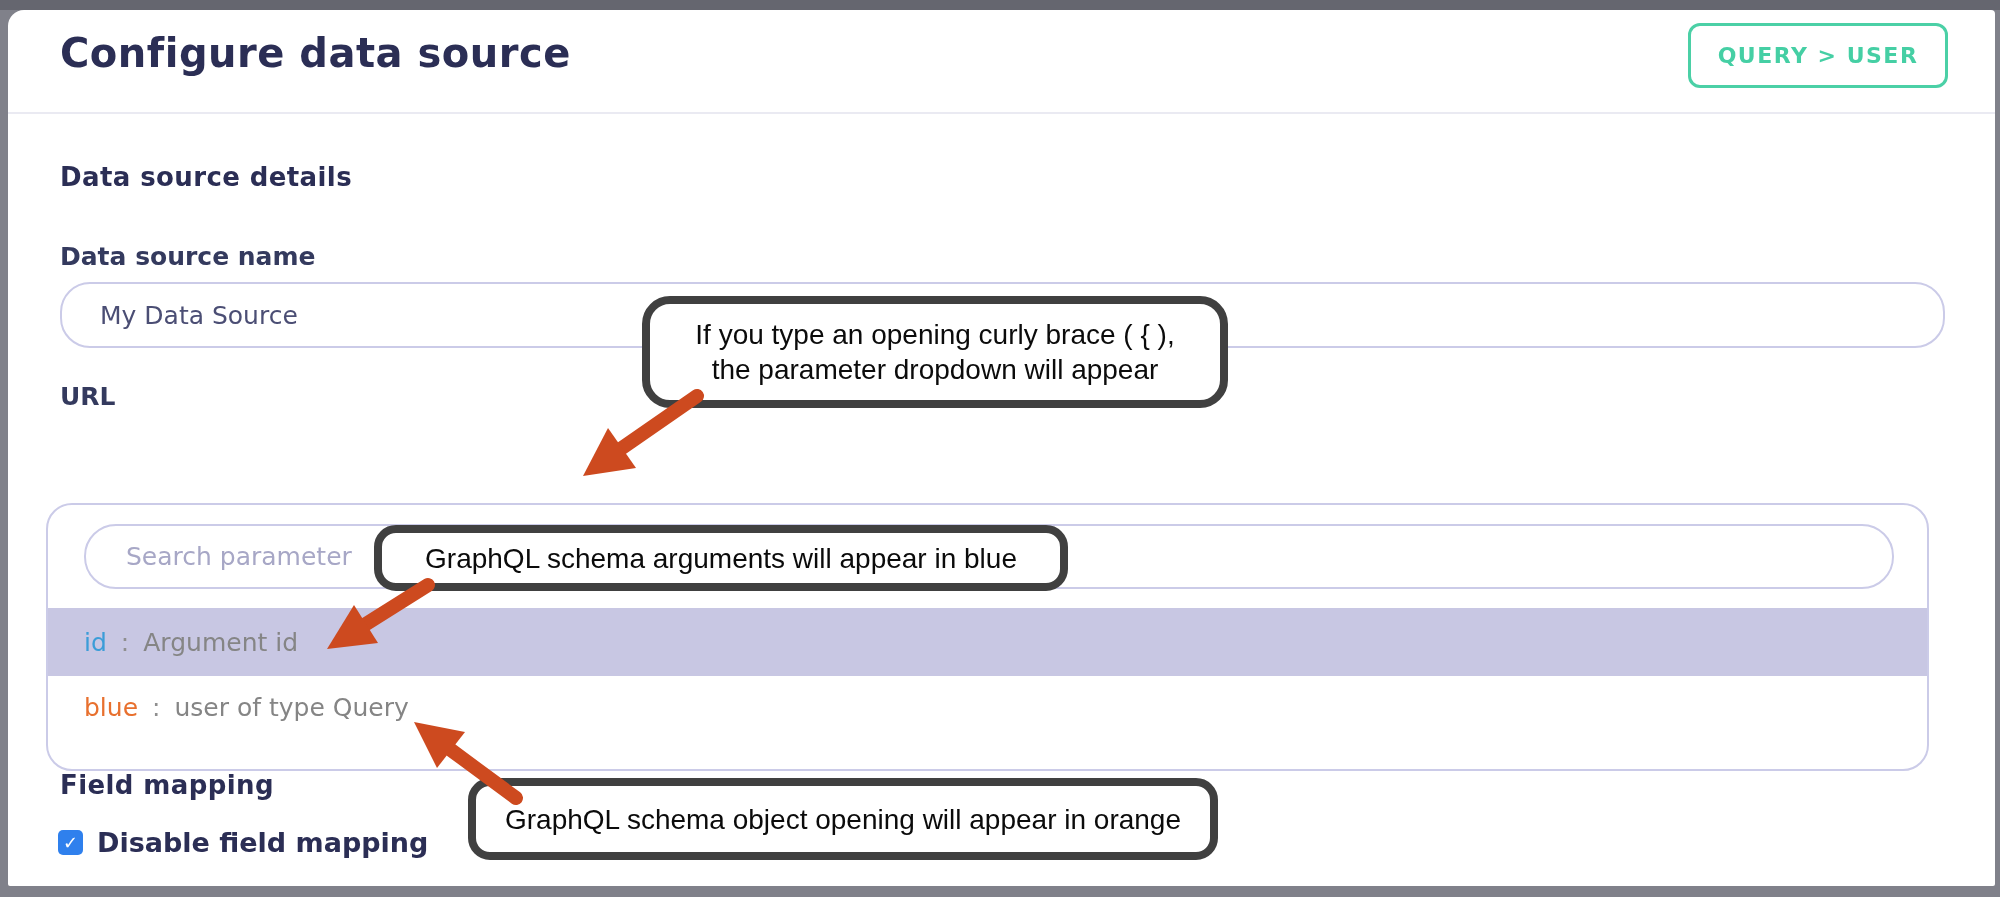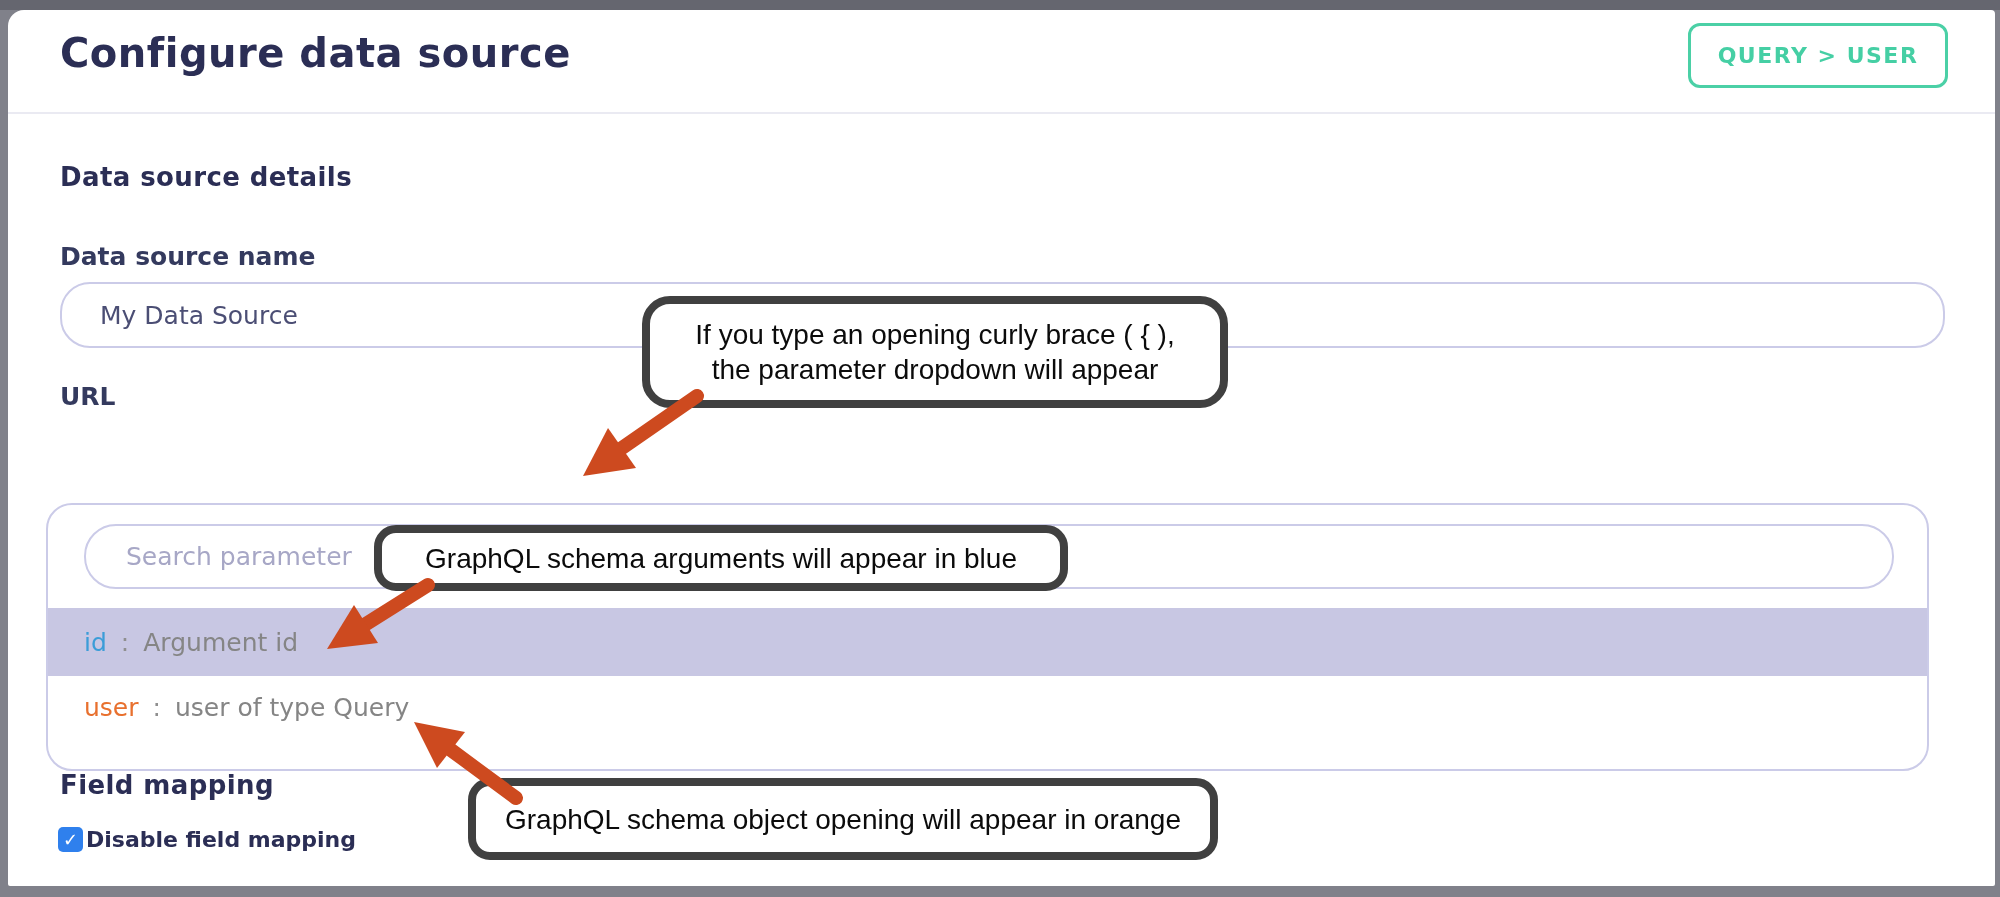--- a/index.html
+++ b/index.html
@@ -72,21 +72,21 @@
   .row-user{top:171px;height:63px;background:#ffffff;}
   .checkbox-row{
     position:absolute;left:58px;top:827px;display:flex;align-items:center;cursor:pointer;
   }
   .checkbox{
     width:25px;height:25px;border-radius:5px;background:#2f80ed;
     display:flex;align-items:center;justify-content:center;
     color:#fff;font-size:18px;font-weight:bold;line-height:1;
   }
   .checkbox-label{
-    margin-left:3px;font-size:22px;font-weight:600;color:#2b2e55;
+    margin-left:14px;font-size:27px;font-weight:600;color:#2b2e55;
   }
   .callout{
     position:absolute;background:#fff;border:8px solid #404040;
     display:flex;flex-direction:column;align-items:center;justify-content:center;
     font-family:"Liberation Sans","DejaVu Sans",sans-serif;
     font-size:28px;color:#0b0b0b;text-align:center;line-height:1.25;
     z-index:5;
   }
   .co-url{left:642px;top:296px;width:586px;height:112px;border-radius:28px;}
   .co-blue{left:374px;top:525px;width:694px;height:66px;border-radius:22px;}
@@ -116,21 +116,21 @@
   <div class="dropdown-panel">
     <input class="search-input" type="text" placeholder="Search parameter" style="">
 
     <div class="dd-row row-id">
       <span class="key" style="color: rgb(59, 157, 216);">id</span>
       <span class="sep">:</span>
       <span class="desc">Argument id</span>
     </div>
 
     <div class="dd-row row-user">
-      <span class="key" style="color: rgb(232, 112, 46);">user</span>
+      <span class="key" style="color: rgb(232, 112, 46);">blue</span>
       <span class="sep">:</span>
       <span class="desc">user of type Query</span>
     </div>
   </div>
 
   <div class="section-title st-fieldmap">Field mapping</div>
 
   <div class="checkbox-row">
     <div class="checkbox">
       <span>✓</span>

